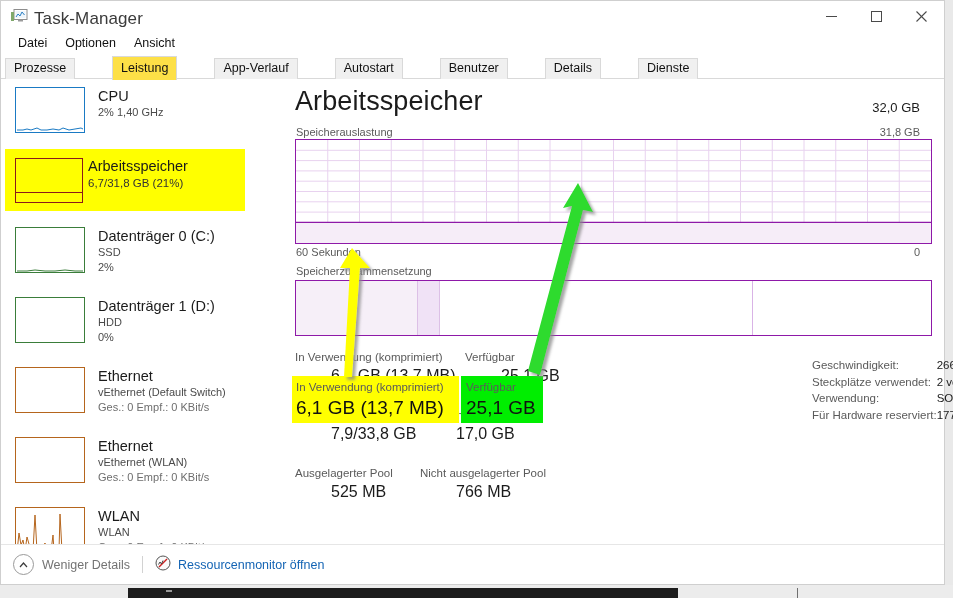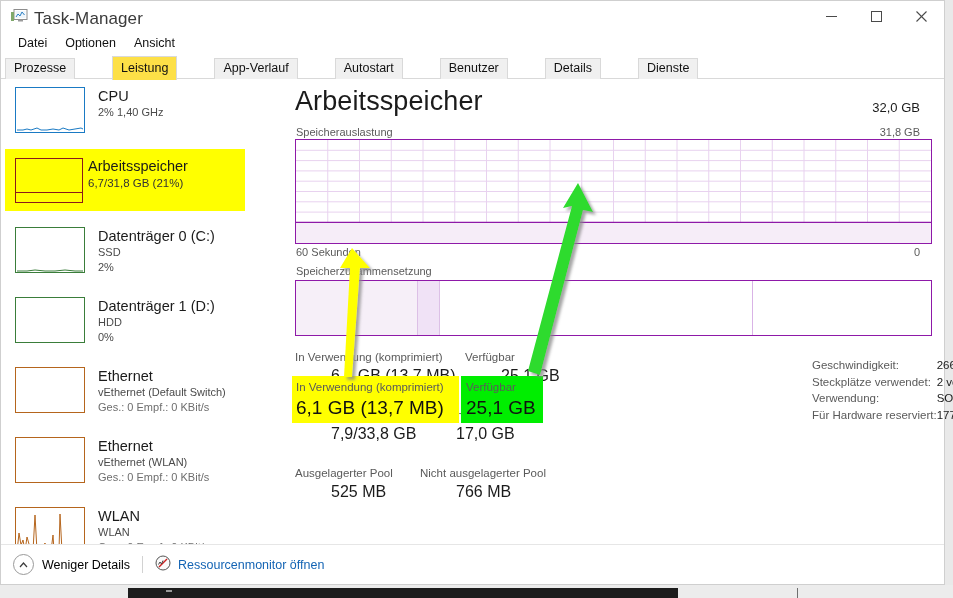--- a/index.html
+++ b/index.html
@@ -95,21 +95,21 @@
   .details{position:absolute;left:559px;top:278px;font-size:11.5px;line-height:16.5px;}
   .details table{border-collapse:collapse;}
   .details td{padding:0;vertical-align:top;white-space:nowrap;}
   .d-label{color:#5a5a5a;padding-right:14px;}
   .d-value{color:#1b1b1b;}
 
   
   .footer{position:absolute;left:0;bottom:0;width:100%;height:40px;background:#fff;
           border-top:1px solid #e6e6e6;box-sizing:border-box;display:flex;align-items:center;
           padding-left:12px;}
-  .fewer{display:flex;align-items:center;gap:8px;font-size:12.5px;color:#000000;}
+  .fewer{display:flex;align-items:center;gap:8px;font-size:12.5px;color:#737373;}
   .circ{width:19px;height:19px;border-radius:50%;border:1px solid #9a9a9a;display:flex;
         align-items:center;justify-content:center;color:#3c3c3c;font-size:9px;}
   .fsep{width:1px;height:17px;background:#d2d2d2;margin:0 12px;}
   .resmon{display:flex;align-items:center;gap:7px;font-size:12.5px;color:#1464b4;}
 
   
   .anno{position:absolute;left:0;top:0;width:953px;height:598px;pointer-events:none;}
   .hl{position:absolute;}
   .hl-side{left:5px;top:149px;width:240px;height:62px;background:#ffff00;}
   .hl-inuse{left:292px;top:376px;width:167px;height:47px;background:#ffff00;}

